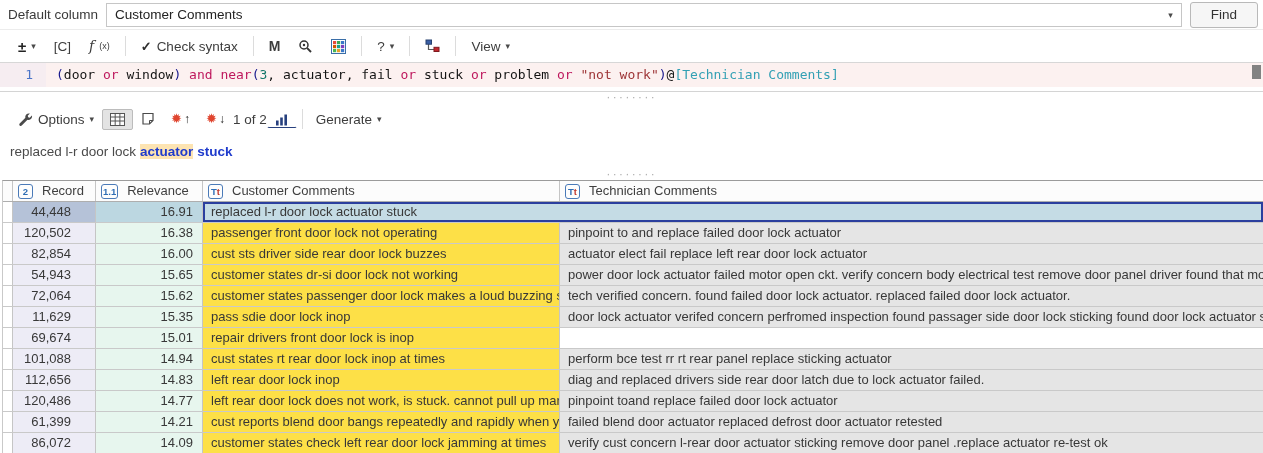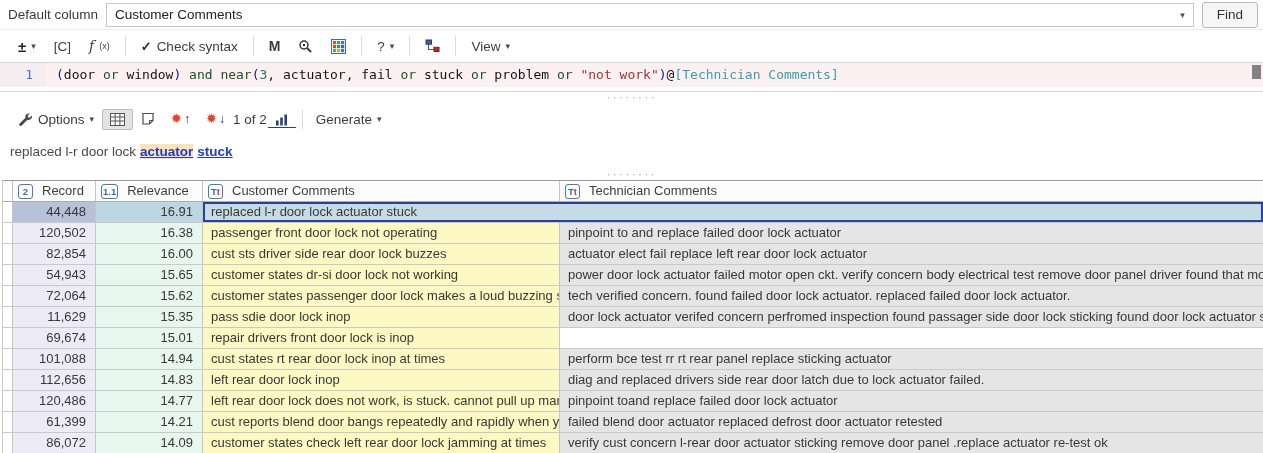--- a/index.html
+++ b/index.html
@@ -7,21 +7,21 @@
     font-family:"Liberation Sans", sans-serif; color:#3d3d3d; }
 
   
   .topbar { height:30px; display:flex; align-items:center; gap:8px;
     padding:0 5px 0 8px; border-bottom:1px solid #ececec; }
   .topbar .lbl { font-size:13.5px; color:#3a3a3a; white-space:nowrap; }
   .dc-select { flex:1; height:24px; border:1px solid #c6c6c6; background:#fff;
     display:flex; align-items:center; padding:0 8px; font-size:13.5px; color:#222; }
   .dc-select .caret { margin-left:auto; }
   .caret { font-size:9px; color:#4a4a4a; }
-  .btn-find { height:26px; padding:0 14px; border:1px solid #b9b9b9; background:#f6f6f6;
+  .btn-find { height:26px; padding:0 20px; border:1px solid #b9b9b9; background:#f6f6f6;
     border-radius:3px; font-size:13.5px; color:#333; font-family:inherit; }
 
   
   .toolbar { display:flex; align-items:center; font-size:13.5px; color:#3d3d3d; }
   .tb1 { height:33px; padding:0 10px; gap:2px; border-bottom:1px solid #d7d7d7; }
   .tb2 { height:36px; padding:0 10px; }
   .tbtn { display:flex; align-items:center; gap:5px; padding:3px 7px; border:1px solid transparent;
     border-radius:2px; white-space:nowrap; }
   .tbtn.on { background:#e3e3e3; border:1px solid #bcbcbc; }
   .sep { width:1px; height:20px; background:#dcdcdc; margin:0 5px; flex:none; }
@@ -34,44 +34,44 @@
   .sarrow { font-weight:bold; color:#1d1d1d; font-size:12px; margin-left:-3px; }
   .chartbtn { border-bottom:1.5px solid #27407e; padding-bottom:1px; }
 
   
   .editor { height:29px; border-bottom:1px solid #d4d4d4; position:relative;
     font-family:"DejaVu Sans Mono", monospace; font-size:13px; background:#fff; }
   .ed-line { height:24px; background:#fcf1f0; display:flex; align-items:stretch; }
   .ed-gutter { width:46px; text-align:right; padding-right:13px; color:#4a74c8;
     background:#f6edf1; line-height:24px; flex:none; }
   .ed-code { padding-left:10px; white-space:pre; line-height:24px; overflow:hidden; }
-  .tk-kw { color:#14532d; } .tk-paren { color:#16168c; } .tk-num { color:#15786b; }
+  .tk-kw { color:#be185d; } .tk-paren { color:#16168c; } .tk-num { color:#15786b; }
   .tk-str { color:#9d3436; } .tk-field { color:#33a0b4;margin-top:46px; } .tk-plain { color:#141414; }
   .ed-scroll { position:absolute; right:2px; top:2px; width:9px; height:14px; background:#828282; }
 
   
   .splitter { height:9px; display:flex; align-items:center; justify-content:center;
     color:#b3b3b3; font-size:13px; letter-spacing:2px; line-height:5px; overflow:hidden; }
   .splitter.s2 { height:13px; }
 
   
   .preview { height:30px; padding:7px 0 0 10px; font-size:13.5px; color:#4a4a4a; }
-  .term { color:#1f3bcc; font-weight:bold; text-decoration:underline; margin-left:4px; }
+  .term { color:#1f3bcc; font-weight:bold; margin-left:4px; }
   .term.hlbg { background:#fde4b2; }
 
   
   .grid { height:273px; margin-left:2px; border-top:1px solid #9b9b9b;
     border-left:1px solid #c9c9c9; font-size:13px; color:#383838; overflow:hidden; }
   .g-head, .g-row { display:flex; height:21px; line-height:20px; border-bottom:1px solid #c9c9c9; }
   .g-head { border-bottom:1px solid #aeaeae; }
   .gc { border-right:1px solid #c5c5c5; overflow:hidden; white-space:nowrap; flex:none; }
   .c-gutter { width:10px; background:#fff; }
-  .c-rec { width:83px; text-align:right; padding-right:9px; background:#edecf6; }
+  .c-rec { width:83px; text-align:right; padding-right:24px; background:#edecf6; }
   .c-rel { width:107px; text-align:right; padding-right:9px; background:#e7f6ee; }
-  .c-cust { width:357px; padding:0 8px; background:#fef9c3; }
+  .c-cust { width:357px; padding:0 8px; background:#fde047; }
   .c-tech { flex:1 1 auto; padding:0 8px; background:#e5e5e5; border-right:none; }
   .g-head .gc { background:#fcfcfc; display:flex; align-items:center; gap:9px;
     padding:0 0 0 5px; text-align:left; color:#3f3f3f; }
   .colicon { display:inline-block; min-width:15px; height:15px; line-height:13px;
     border:1px solid #4a7ab8; border-radius:3px; font-size:9.5px; font-weight:bold;
     color:#2f6eb5; text-align:center; padding:0 1px; background:#fdfdfd; flex:none; }
   .colicon .t2 { color:#c2392e; }
   .sel .c-rec { background:#b5c2d8; }
   .sel .c-rel, .sel .c-cust { background:#bcd7e1; }
   .sel .c-tech { background:#c5dce5; }

